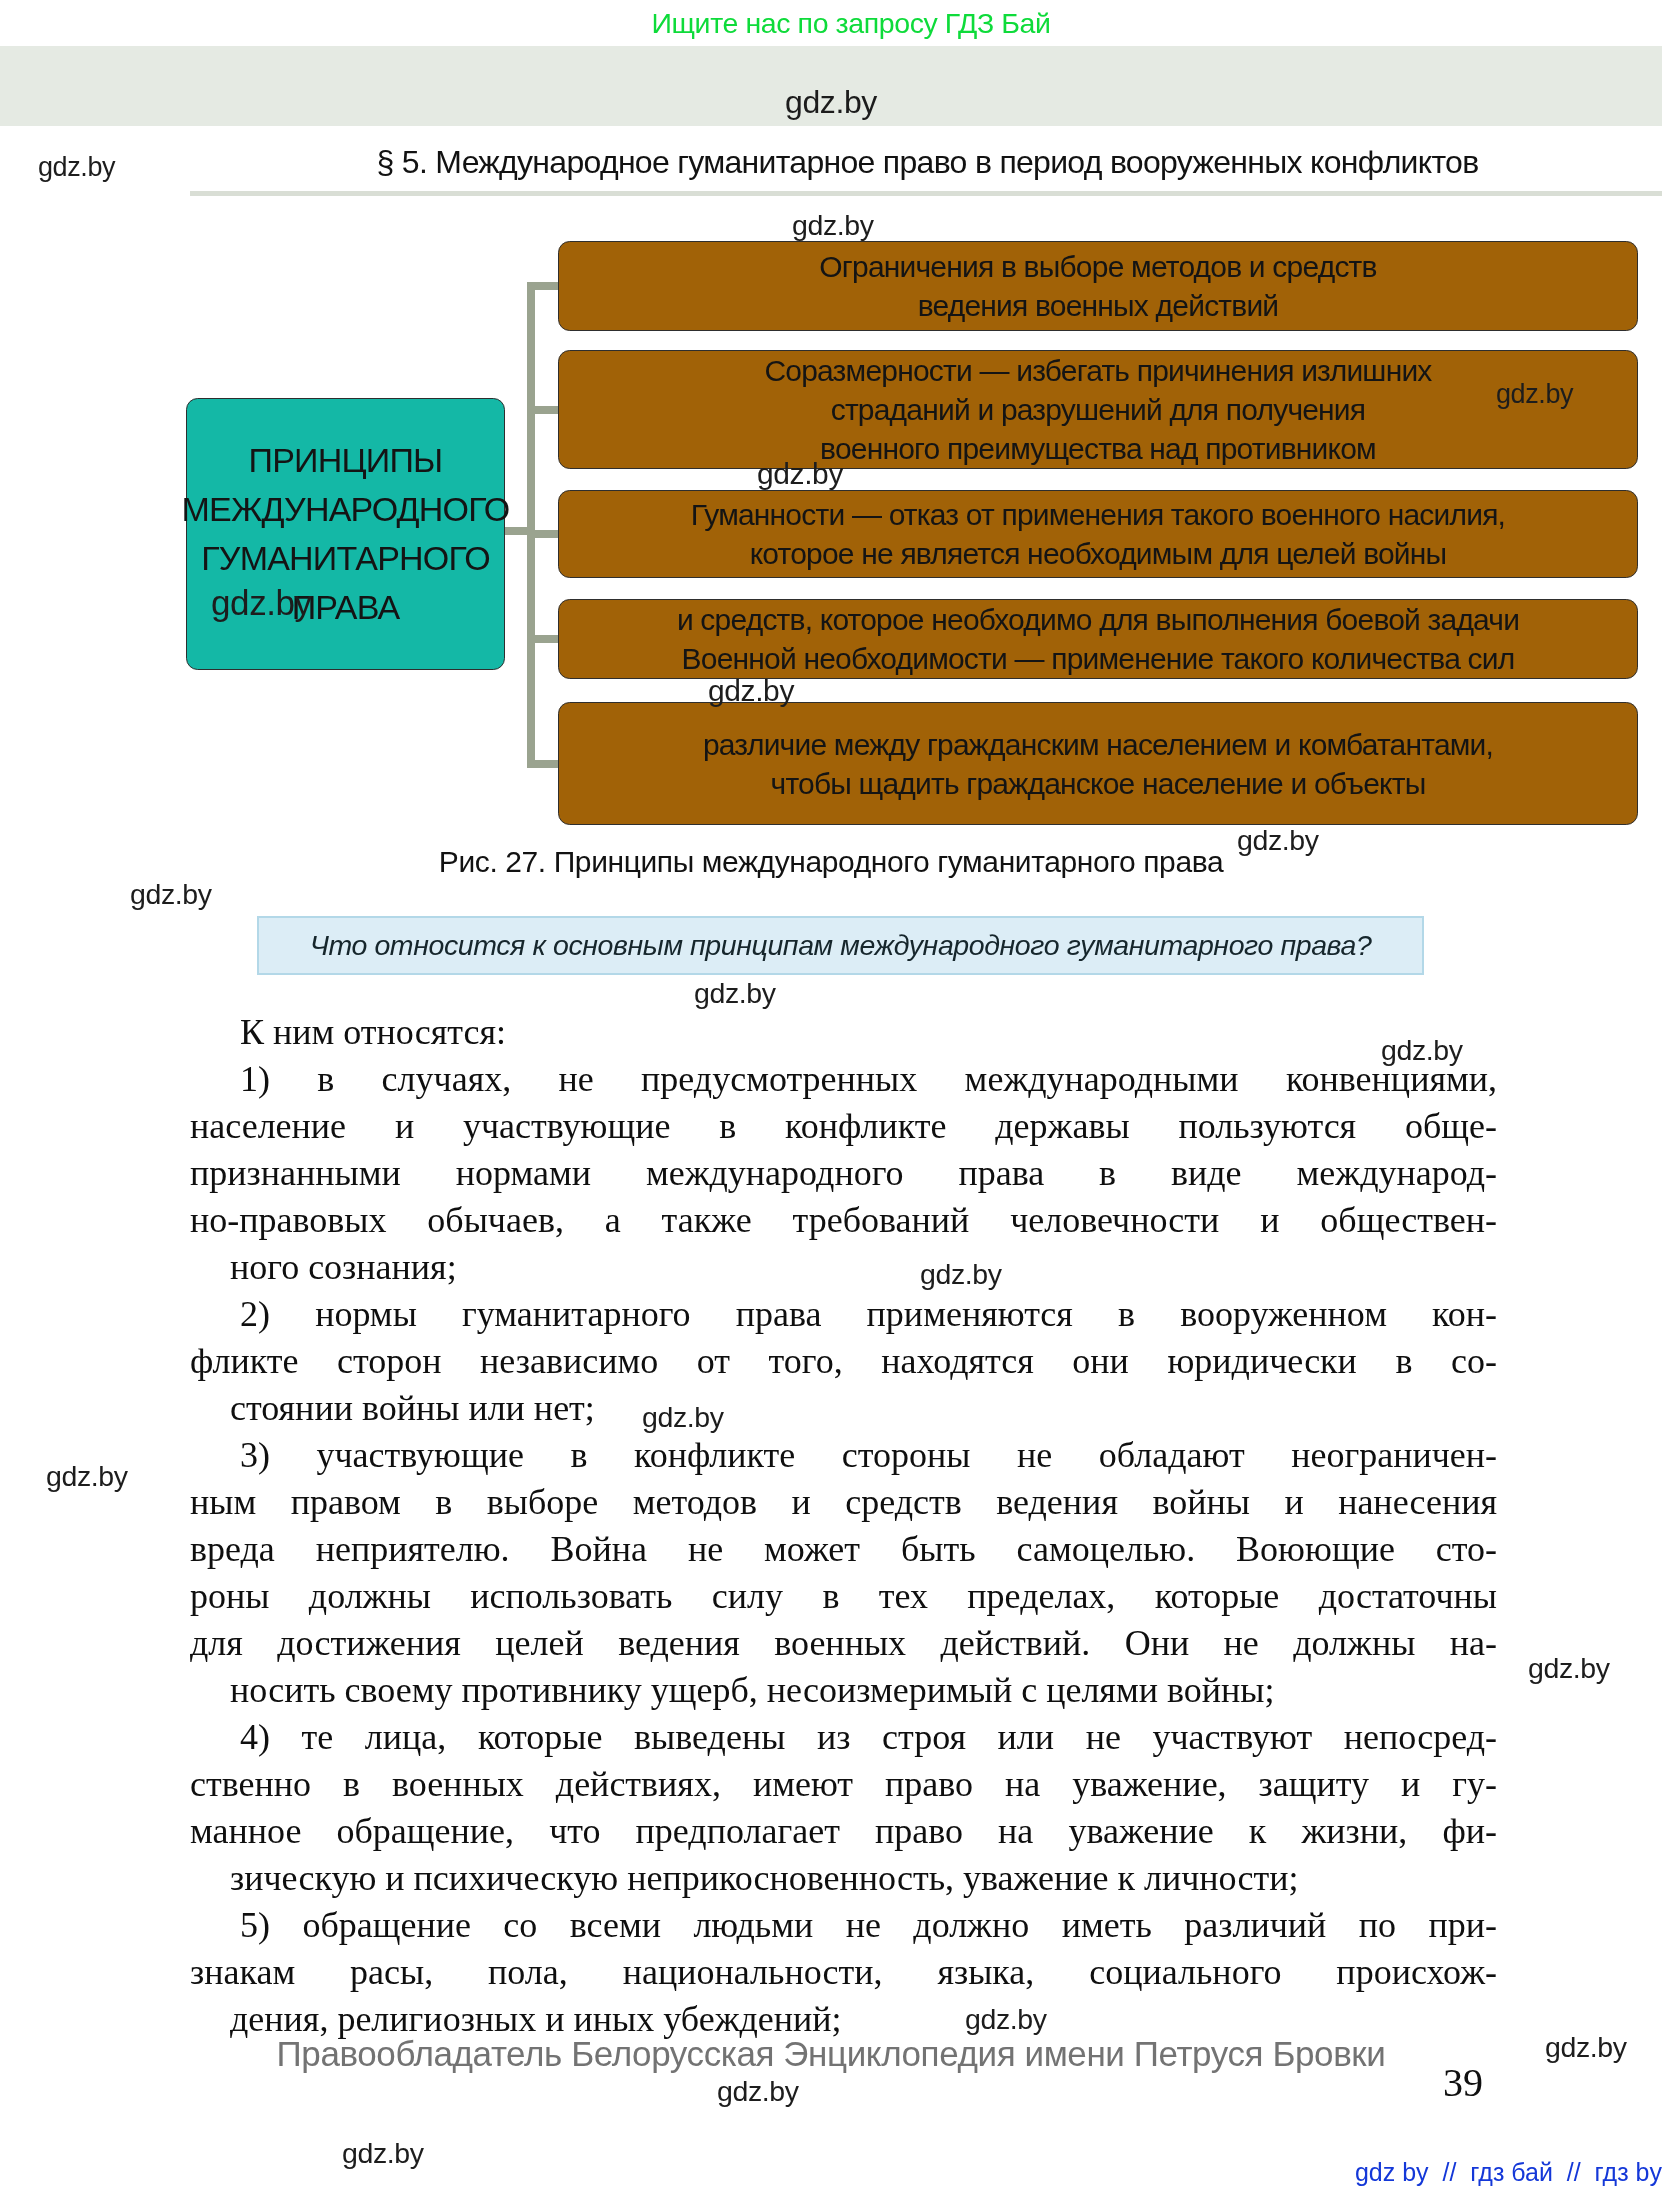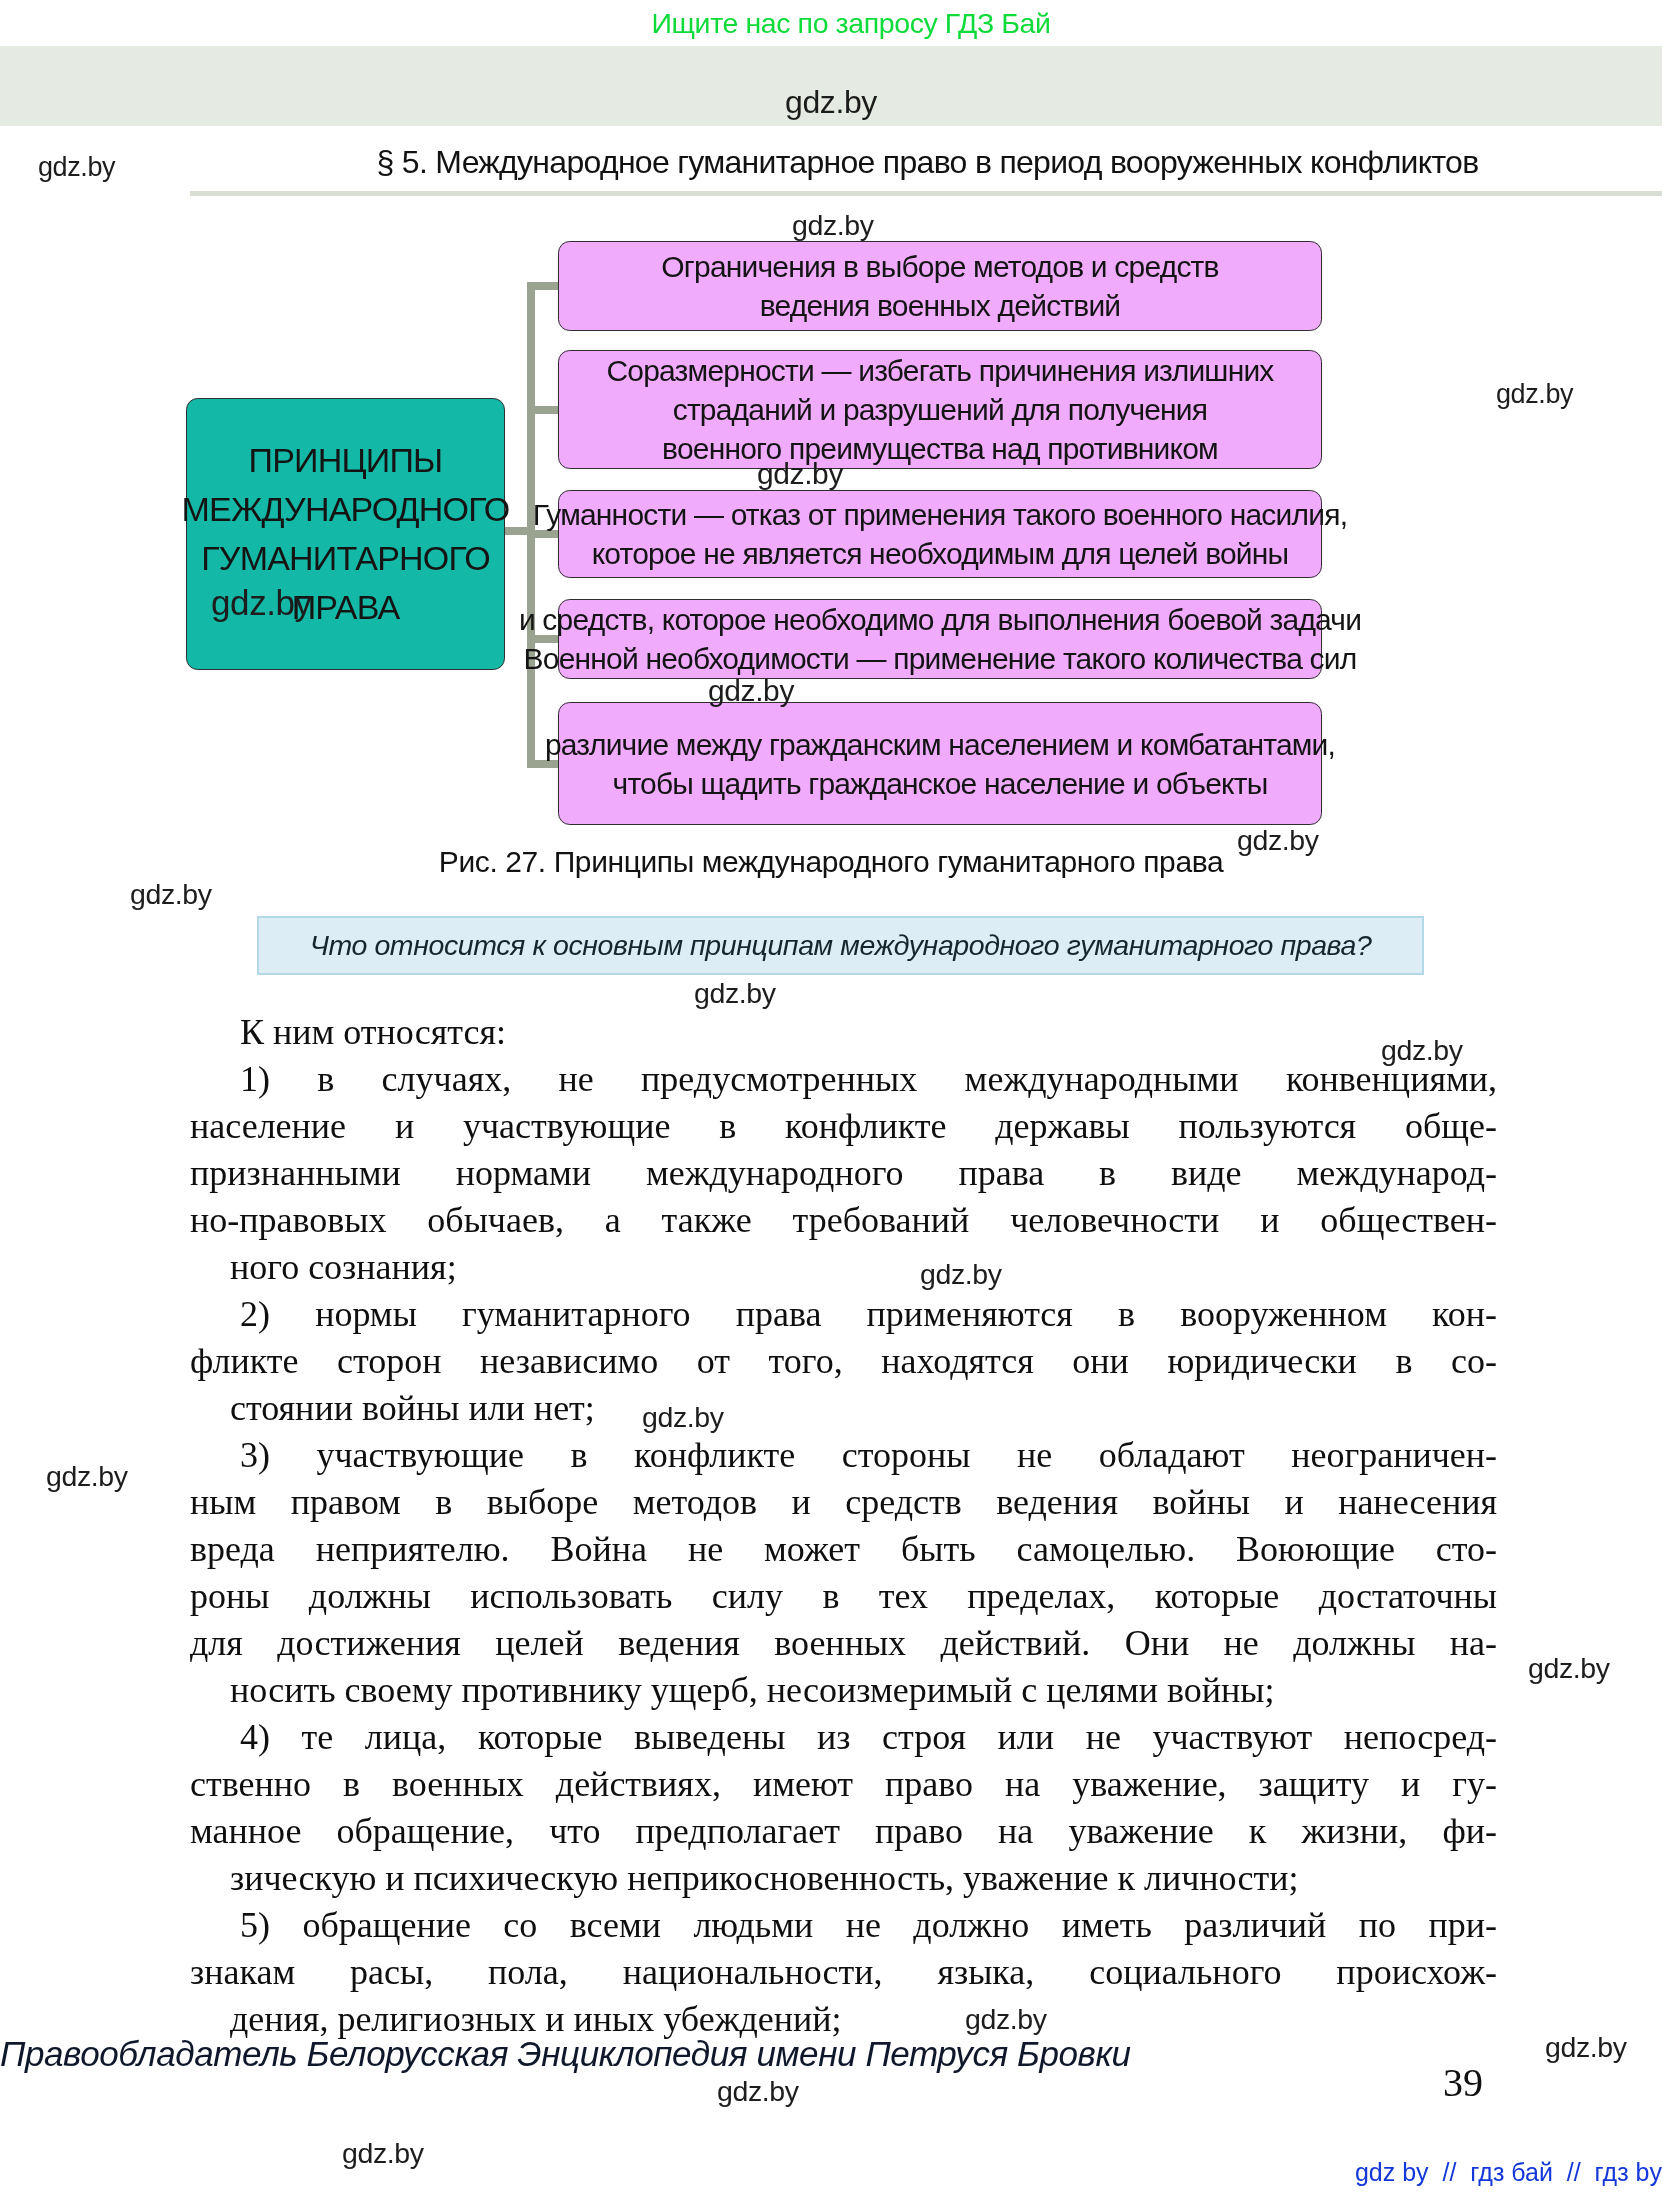--- a/index.html
+++ b/index.html
@@ -48,22 +48,22 @@
     font-size:34px;line-height:49px;color:#141414;letter-spacing:-0.8px;
     text-align:center;white-space:nowrap;
   }
   .connector{position:absolute;background:#9aa38f;}
   .trunk{left:527px;top:282px;width:7.5px;height:485px;}
   .stub{left:527px;width:31px;height:7.5px;}
   .stub1{top:282px;} .stub2{top:406px;} .stub3{top:530px;} .stub4{top:635px;} .stub5{top:760px;}
   .rootstub{left:501px;top:527px;width:34px;height:7.5px;}
   .pboxes{position:absolute;left:0;top:0;width:100%;height:0;}
   .pbox{
-    position:absolute;left:558px;width:764px;
-    background:#f0abfc;border:1.7px solid #2e2e2e;border-radius:11.7px;
+    position:absolute;left:558px;width:1080px;
+    background:#a16207;border:1.7px solid #2e2e2e;border-radius:11.7px;
     display:flex;flex-direction:column;justify-content:center;align-items:center;
     box-sizing:border-box;
   }
   .pbox:nth-child(1){top:241px;height:90px;}
   .pbox:nth-child(2){top:350px;height:119px;}
   .pbox:nth-child(3){top:490px;height:88px;}
   .pbox:nth-child(4){top:599px;height:80px;}
   .pbox:nth-child(5){top:702px;height:123px;}
   .pline{
     font-size:30px;line-height:39px;color:#141414;letter-spacing:-0.8px;
@@ -87,21 +87,21 @@
     position:absolute;left:190px;top:1009px;width:1307px;
     font-family:"Liberation Serif",serif;font-size:36px;line-height:47px;color:#0f0f0f;
   }
   .bline{text-align:justify;text-align-last:justify;}
   .bline.fl{text-indent:50px;}
   .bline.ll{text-align-last:left;margin-left:40px;}
   .intro{text-indent:50px;}
   
   .copyright{
     position:absolute;top:2034px;left:0;width:100%;
-    font-size:35px;color:#0f172a;letter-spacing:-0.4px;white-space:nowrap;font-style:italic;
+    text-align:center;font-size:35px;color:#737373;letter-spacing:-0.4px;white-space:nowrap;
   }
   .pagenum{
     position:absolute;left:1443px;top:2059px;
     font-family:"Liberation Serif",serif;font-size:40px;color:#101010;
   }
   .footer-links{
     position:absolute;top:2158px;left:0;width:100%;
     text-align:right;font-size:25px;color:#1438d8;
   }
   .flink{cursor:pointer;}

